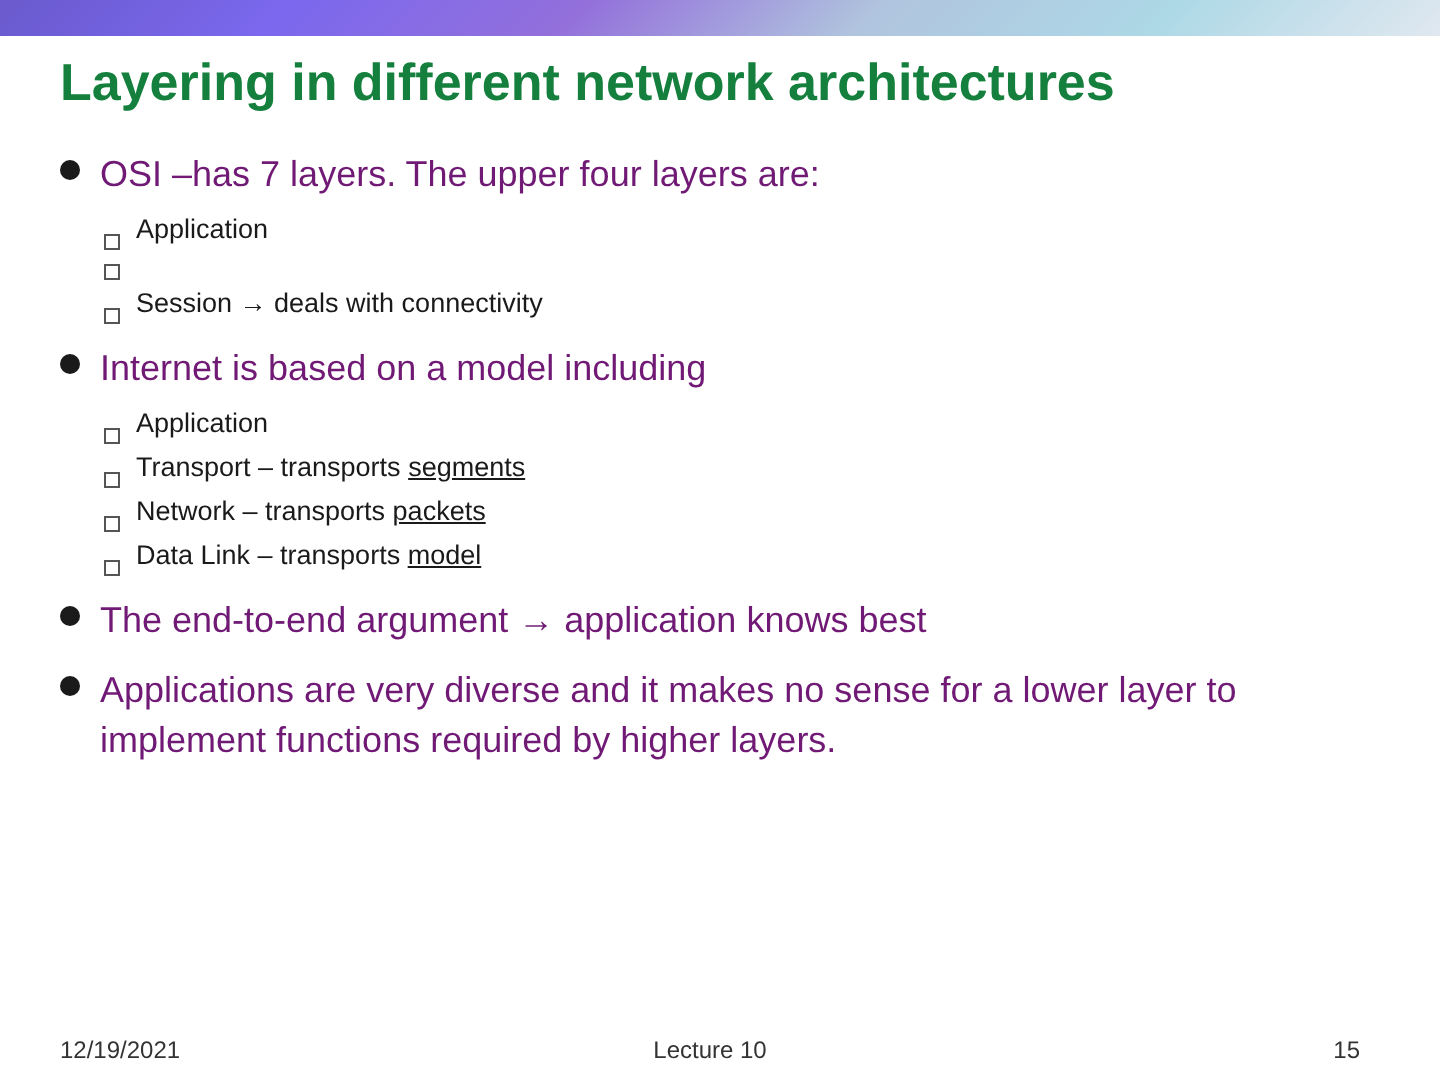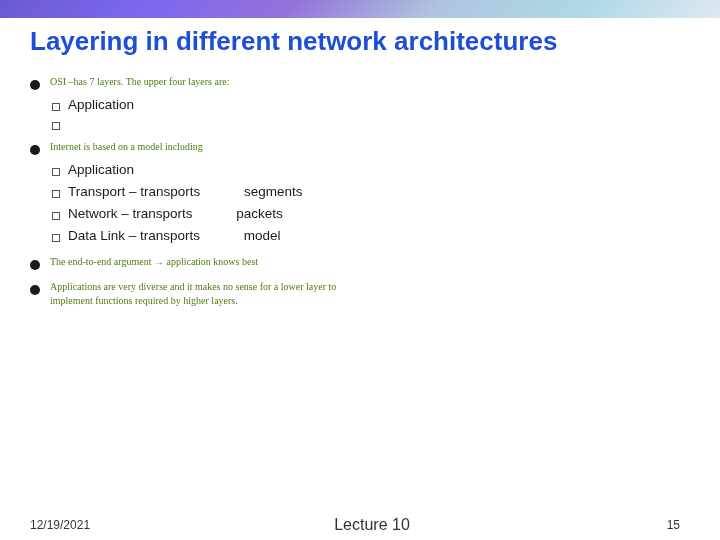--- a/index.html
+++ b/index.html
@@ -37,21 +37,21 @@
       position: absolute;
       top: 22px;
       left: 30px;
       right: 30px;
       bottom: 40px;
     }
 
     .slide-title {
       font-size: 26px;
       font-weight: bold;
-      color: #1d4ed8;
+      color: #15803d;
       margin-bottom: 18px;
       margin-top: 4px;
     }
 
     .bullet-section {
       margin-bottom: 10px;
     }
 
     .main-bullet {
       display: flex;
@@ -63,78 +63,76 @@
       width: 10px;
       height: 10px;
       background: #1a1a1a;
       border-radius: 50%;
       margin-top: 5px;
       margin-right: 10px;
       flex-shrink: 0;
     }
 
     .main-bullet-text {
-      font-size: 10px;
-      color: #4d7c0f;
+      font-size: 18px;
+      color: #701a75;
       line-height: 1.4;
-      font-family: Liberation Serif, serif;
     }
 
     .sub-bullets {
       margin-left: 22px;
       margin-top: 3px;
       margin-bottom: 4px;
     }
 
     .sub-bullet {
       display: flex;
-      align-items: center;
+      align-items: flex-end;
       margin-bottom: 3px;
     }
 
     .sub-square {
       width: 8px;
       height: 8px;
       border: 1.5px solid #555;
       margin-top: 4px;
       margin-right: 8px;
       flex-shrink: 0;
       background: #fff;
     }
 
     .sub-text {
       font-size: 13.5px;
       color: #1a1a1a;
       line-height: 1.4;
     }
 
     .underline {
-      margin-left: 40px;
+      text-decoration: underline;
     }
 
     
     .footer {
       position: absolute;
       bottom: 8px;
       left: 30px;
       right: 40px;
       display: flex;
       justify-content: space-between;
       align-items: center;
       font-size: 12px;
       color: #333;
     }
 
     .footer-center {
       position: absolute;
       left: 50%;
       transform: translateX(-50%);
-      font-size: 16px;
+      font-size: 12px;
       color: #333;
-      margin-left: 17px;
     }
   </style>
 </head>
 <body>
 
 <div class="slide">
 
   <div class="top-banner"></div>
 
   <div class="content">
@@ -146,20 +144,24 @@
         <div class="bullet-dot"></div>
         <span class="main-bullet-text">OSI –has 7 layers. The upper four layers are:</span>
       </div>
       <div class="sub-bullets">
         <div class="sub-bullet">
           <div class="sub-square"></div>
           <span class="sub-text">Application</span>
         </div>
         <div class="sub-bullet">
           <div class="sub-square"></div>
+        </div>
+        <div class="sub-bullet">
+          <div class="sub-square"></div>
+          <span class="sub-text">Session → deals with connectivity</span>
         </div>
       </div>
     </div>
 
     <div class="bullet-section">
       <div class="main-bullet">
         <div class="bullet-dot"></div>
         <span class="main-bullet-text">Internet is based on a model including</span>
       </div>
       <div class="sub-bullets">

